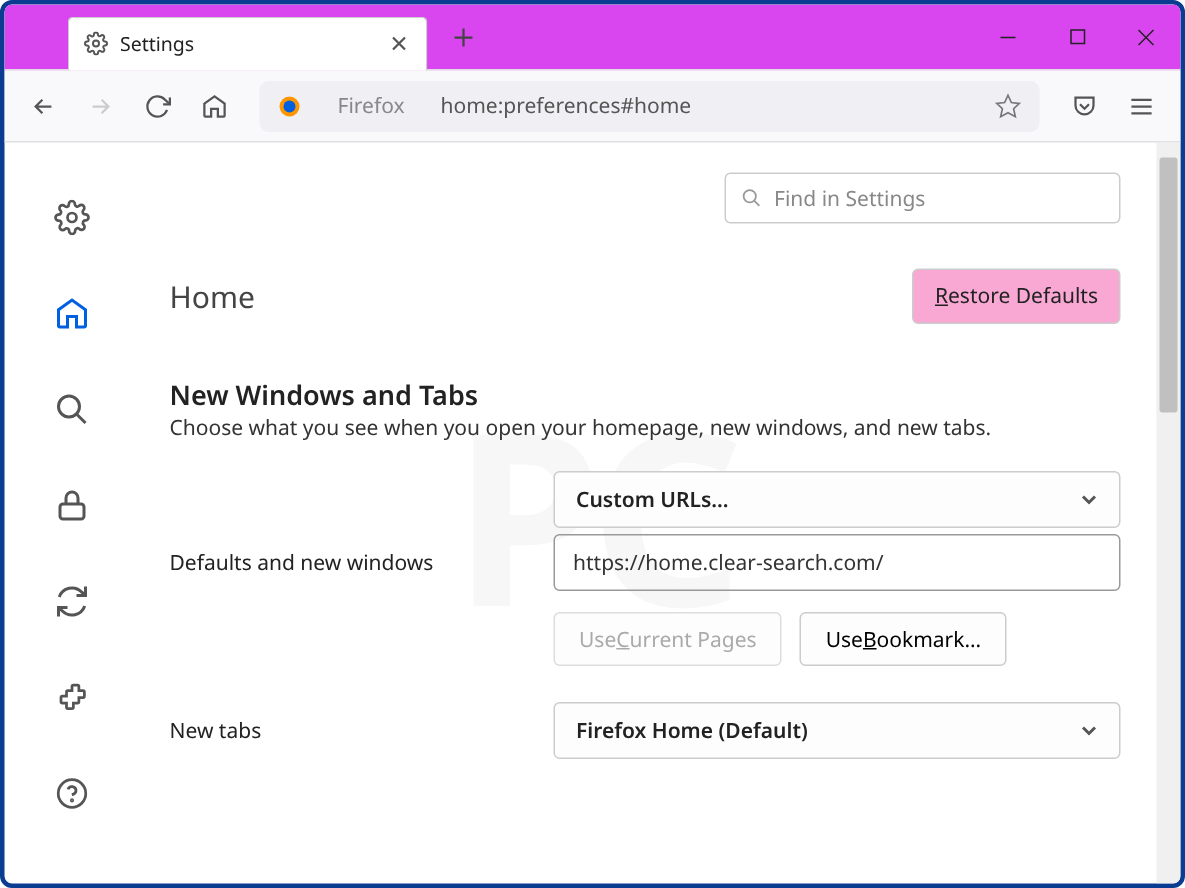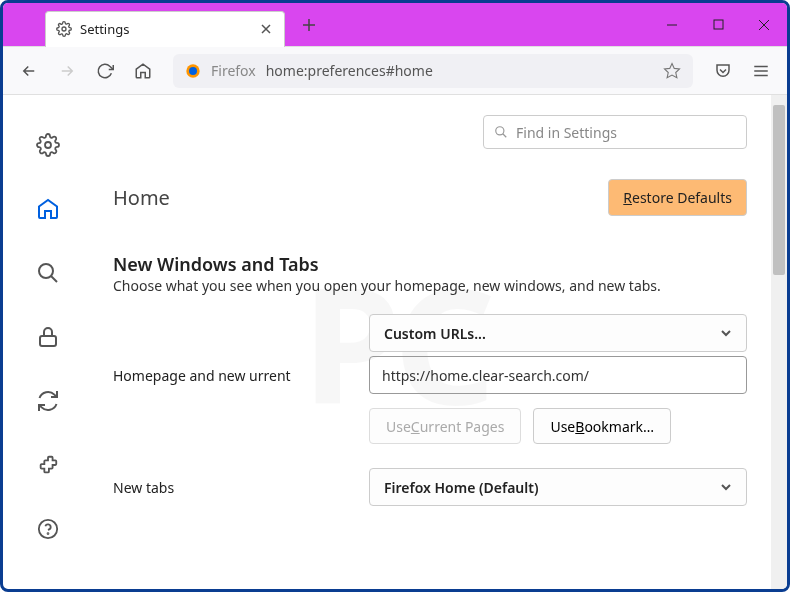--- a/index.html
+++ b/index.html
@@ -9,37 +9,37 @@
 .tab { display: flex; align-items: center; background: #fff; border: 1px solid #ccc; border-bottom: none; border-radius: 4px 4px 0 0; height: 36px; margin-left: 42px; margin-top: 8px; padding: 0 10px; gap: 8px; min-width: 240px; }
 .tab-title { font-size: 13px; color: #222; flex: 1; }
 .tab-close { width: 16px; height: 16px; display: flex; align-items: center; justify-content: center; color: #555; cursor: pointer; }
 .newtab { width: 28px; height: 28px; display: flex; align-items: center; justify-content: center; margin-left: 10px; color: #444; cursor: pointer; font-size: 18px; }
 .titlebar-right { margin-left: auto; display: flex; gap: 0; }
 .win-btn { width: 46px; height: 40px; display: flex; align-items: center; justify-content: center; color: #222; cursor: pointer; }
 
 .navbar { height: 48px; display: flex; align-items: center; padding: 0 10px; gap: 6px; border-bottom: 1px solid #e0e0e0; background: #f9f9fb; }
 .nav-btn { width: 32px; height: 32px; display: flex; align-items: center; justify-content: center; color: #555; border-radius: 4px; }
 .nav-btn.disabled { color: #bbb; }
-.urlbar { flex: 1; display: flex; align-items: center; height: 34px; background: #f0f0f4; border-radius: 6px; padding: 0 12px; gap: 10px; margin: 0 8px; }
+.urlbar { flex: 1; display: flex; align-items: center; height: 34px; background: #f0f0f4; border-radius: 6px; padding: 0 12px; gap: 24px; margin: 0 8px; }
 .urlbar-firefox { display: flex; align-items: center; gap: 6px; color: #888; font-size: 14px; }
 .urlbar-url { color: #555; font-size: 14px; }
 .star { margin-left: auto; color: #777; }
 
 .content { display: flex; height: calc(100% - 92px); position: relative; }
 .sidebar { width: 90px; display: flex; flex-direction: column; align-items: center; gap: 28px; padding-top: 32px; }
 .sidebar-item { width: 36px; height: 36px; display: flex; align-items: center; justify-content: center; color: #555; border-radius: 4px; cursor: pointer; }
 .sidebar-item.active { color: #0060df; }
 
 .main { flex: 1; padding: 20px 40px 0 20px; overflow: hidden; position: relative; }
 .search-wrap { display: flex; justify-content: flex-end; margin-bottom: 30px; }
 .search-box { width: 264px; height: 34px; border: 1px solid #ccc; border-radius: 4px; display: flex; align-items: center; padding: 0 10px; gap: 8px; color: #888; font-size: 14px; }
 
 .header-row { display: flex; align-items: center; justify-content: space-between; margin-bottom: 36px; }
 .h-home { font-size: 20px; font-weight: 400; color: #444; }
-.restore-btn { border: 1px solid #ccc; background: #fdba74; border-radius: 4px; padding: 8px 14px; font-size: 14px; color: #222; cursor: pointer; }
+.restore-btn { border: 1px solid #ccc; background: #f9a8d4; border-radius: 4px; padding: 8px 14px; font-size: 14px; color: #222; cursor: pointer; }
 .restore-btn .ul { text-decoration: underline; }
 
 .h2 { font-size: 18px; font-weight: 600; color: #222; margin-bottom: 0; }
 .desc { font-size: 14px; color: #333; margin-bottom: 19px; }
 
 .row { display: flex; align-items: center; gap: 20px; margin-bottom: 14px; }
 .label { width: 236px; font-size: 14px; color: #222; }
 .dropdown { flex: 1; height: 38px; border: 1px solid #ccc; border-radius: 4px; display: flex; align-items: center; padding: 0 14px; font-size: 14px; font-weight: 600; color: #222; cursor: pointer; background: #fdfdfd; }
 .dropdown .chev { margin-left: auto; color: #555; }
 .input-field { flex: 1; height: 38px; border: 1px solid #999; border-radius: 4px; padding: 0 12px; font-size: 14px; color: #333; display: flex; align-items: center; }
@@ -219,21 +219,21 @@
         <span>Custom URLs...</span>
         <span class="chev">
             <svg width="12" height="12" viewBox="0 0 12 12" fill="none" stroke="#555" stroke-width="2">
               <path d="M2 4l4 4 4-4"></path>
             </svg>
           </span>
       </div>
     </div>
 
     <div class="row">
-      <div class="label">Homepage and new urrent</div>
+      <div class="label">Defaults and new windows</div>
       <div class="input-field">
           <span>https://home.clear-search.com/</span>
         </div>
     </div>
 
     <div class="btn-row">
       <div class="btn disabled">
           <span>Use </span>
           <span class="ul">C</span>
           <span>urrent Pages</span>

